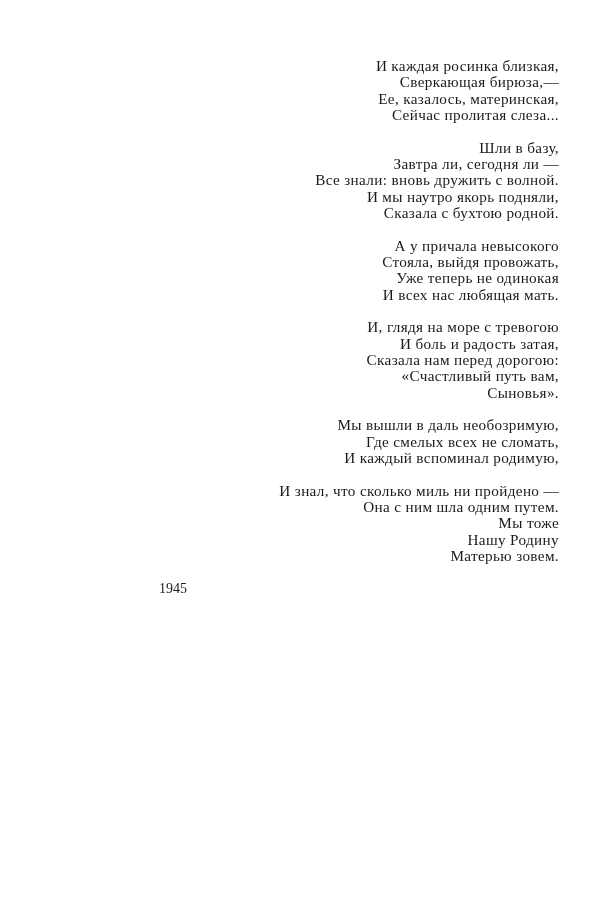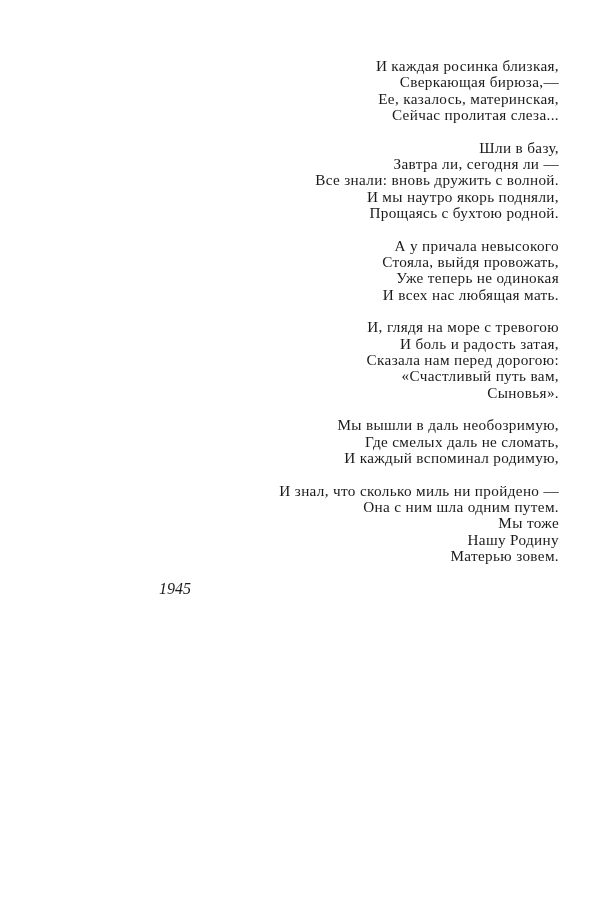--- a/index.html
+++ b/index.html
@@ -18,59 +18,58 @@
       display: block;
       font-size: 15.2px;
       line-height: 16.3px;
       height: 16.3px;
       white-space: nowrap;
       letter-spacing: 0.35px;
       text-align: right;
     }
     .date {
       display: block;
-      font-style: italic;
-      font-size: 16px;
+      font-size: 14px;
       line-height: 16px;
       margin-top: 4px;
     }
   </style>
 </head>
 <body>
 
 <div class="poem">
   <div class="stanza">
     <span class="line">И каждая росинка близкая,</span>
     <span class="line">Сверкающая бирюза,—</span>
     <span class="line">Ее, казалось, материнская,</span>
     <span class="line">Сейчас пролитая слеза...</span>
   </div>
   <div class="stanza">
     <span class="line">Шли в базу,</span>
     <span class="line">Завтра ли, сегодня ли —</span>
     <span class="line">Все знали: вновь дружить с волной.</span>
     <span class="line">И мы наутро якорь подняли,</span>
-    <span class="line">Прощаясь с бухтою родной.</span>
+    <span class="line">Сказала с бухтою родной.</span>
   </div>
   <div class="stanza">
     <span class="line">А у причала невысокого</span>
     <span class="line">Стояла, выйдя провожать,</span>
     <span class="line">Уже теперь не одинокая</span>
     <span class="line">И всех нас любящая мать.</span>
   </div>
   <div class="stanza">
     <span class="line">И, глядя на море с тревогою</span>
     <span class="line">И боль и радость затая,</span>
     <span class="line">Сказала нам перед дорогою:</span>
     <span class="line">«Счастливый путь вам,</span>
     <span class="line">Сыновья».</span>
   </div>
   <div class="stanza">
     <span class="line">Мы вышли в даль необозримую,</span>
-    <span class="line">Где смелых даль не сломать,</span>
+    <span class="line">Где смелых всех не сломать,</span>
     <span class="line">И каждый вспоминал родимую,</span>
   </div>
   <div class="stanza">
     <span class="line">И знал, что сколько миль ни пройдено —</span>
     <span class="line">Она с ним шла одним путем.</span>
     <span class="line">Мы тоже</span>
     <span class="line">Нашу Родину</span>
     <span class="line">Матерью зовем.</span>
   </div>
   <span class="date">1945</span>

